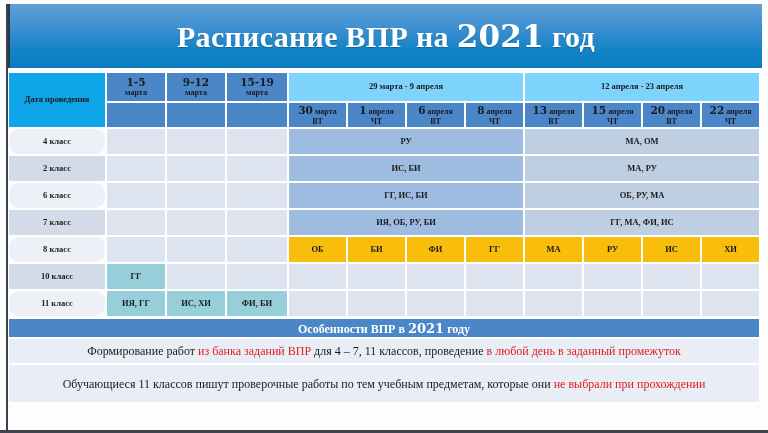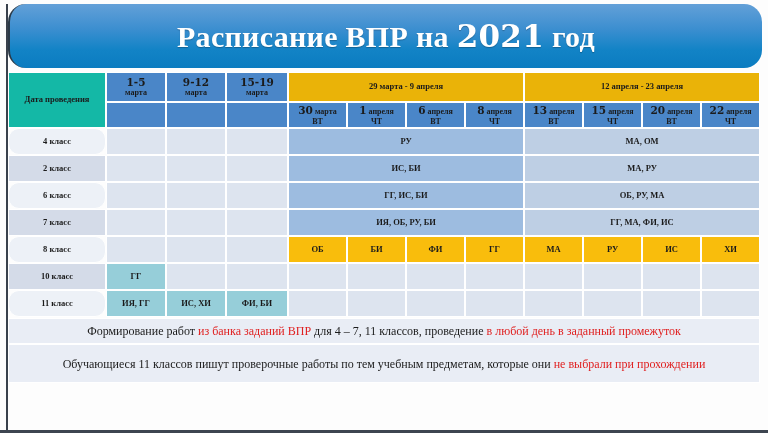--- a/index.html
+++ b/index.html
@@ -12,21 +12,21 @@
   .page{
     position:relative;width:768px;height:433px;
     background:#fdfdfd;
     box-sizing:border-box;
   }
   
   .title-band{
     position:absolute;left:8px;top:4px;width:752px;height:64px;
     background:linear-gradient(to bottom,#63a0d8 0%,#3d8fd0 38%,#1283c6 72%,#0b7cc0 100%);
     border-left:2px solid #2b3a48;
-    display:flex;align-items:center;justify-content:center;border-radius:18px;
+    display:flex;align-items:center;justify-content:center;
   }
   .title-text{
     color:#ffffff;font-size:30px;font-weight:bold;
     letter-spacing:.3px;white-space:nowrap;
     text-shadow:0 1px 1px rgba(0,0,0,.25);
   }
   .title-text .yr{font-family:"DejaVu Serif",serif;font-size:31px;}
   
   .tbl{
     position:absolute;left:8px;top:72px;width:752px;
@@ -38,26 +38,26 @@
     border:1px solid #ffffff;
     font-size:8.5px;line-height:1.1;
     color:#1b1b1b;font-weight:bold;
   }
   
   .hd{
     background:#4a86c8;color:#ffffff;font-weight:bold;
     border:1px solid #ffffff;
   }
   .hd-left{
-    background:#14b8a6;color:#ffffff;font-size:8.5px;
+    background:#0ea5e9;color:#ffffff;font-size:8.5px;
     font-weight:bold;
   }
   .hd-num{font-family:"DejaVu Serif",serif;font-size:10.5px;}
   .hd-sub{font-size:8px;font-weight:bold;line-height:1.15;}
-  .hd-grp{background:#eab308;color:#fff;font-size:10.5px;}
+  .hd-grp{background:#7dd3fc;color:#fff;font-size:10.5px;}
   .hd-blank{background:#4a86c8;}
   
   .rl{font-size:9px;font-weight:bold;color:#1d1d1d;}
   .rl-a{background:#edf1f7;border-radius:11px;}
   .rl-b{background:#d4dbe8;}
   
   .ec{background:#dde4ef;}
   
   .grp-l{background:#9dbce0;font-size:9px;}
   .grp-r{background:#becfe4;font-size:9px;}
@@ -263,20 +263,21 @@
         <td class="ec"></td>
         <td class="ec"></td>
         <td class="ec"></td>
         <td class="ec"></td>
         <td class="ec"></td>
       </tr>
     </tbody>
   </table>
 
   <div class="notes" style="top:318px;">
+    <div class="note-band"><span>Особенности ВПР в </span><span class="yr">2021</span><span> году</span></div>
 
     <div class="note-row n-a" style="height:26px">
       <span><span>Формирование работ </span><span class="red">из банка заданий ВПР</span><span> для 4 – 7, 11 классов, проведение </span><span class="red">в любой день в заданный промежуток</span></span>
     </div>
 
 
     <div class="note-row n-a" style="height:39px">
       <span style="display:block;line-height:1.5;"><span>Обучающиеся 11 классов пишут проверочные работы по тем учебным предметам, которые они </span><span class="red">не выбрали при прохождении</span><br></span>
     </div>
   </div>

